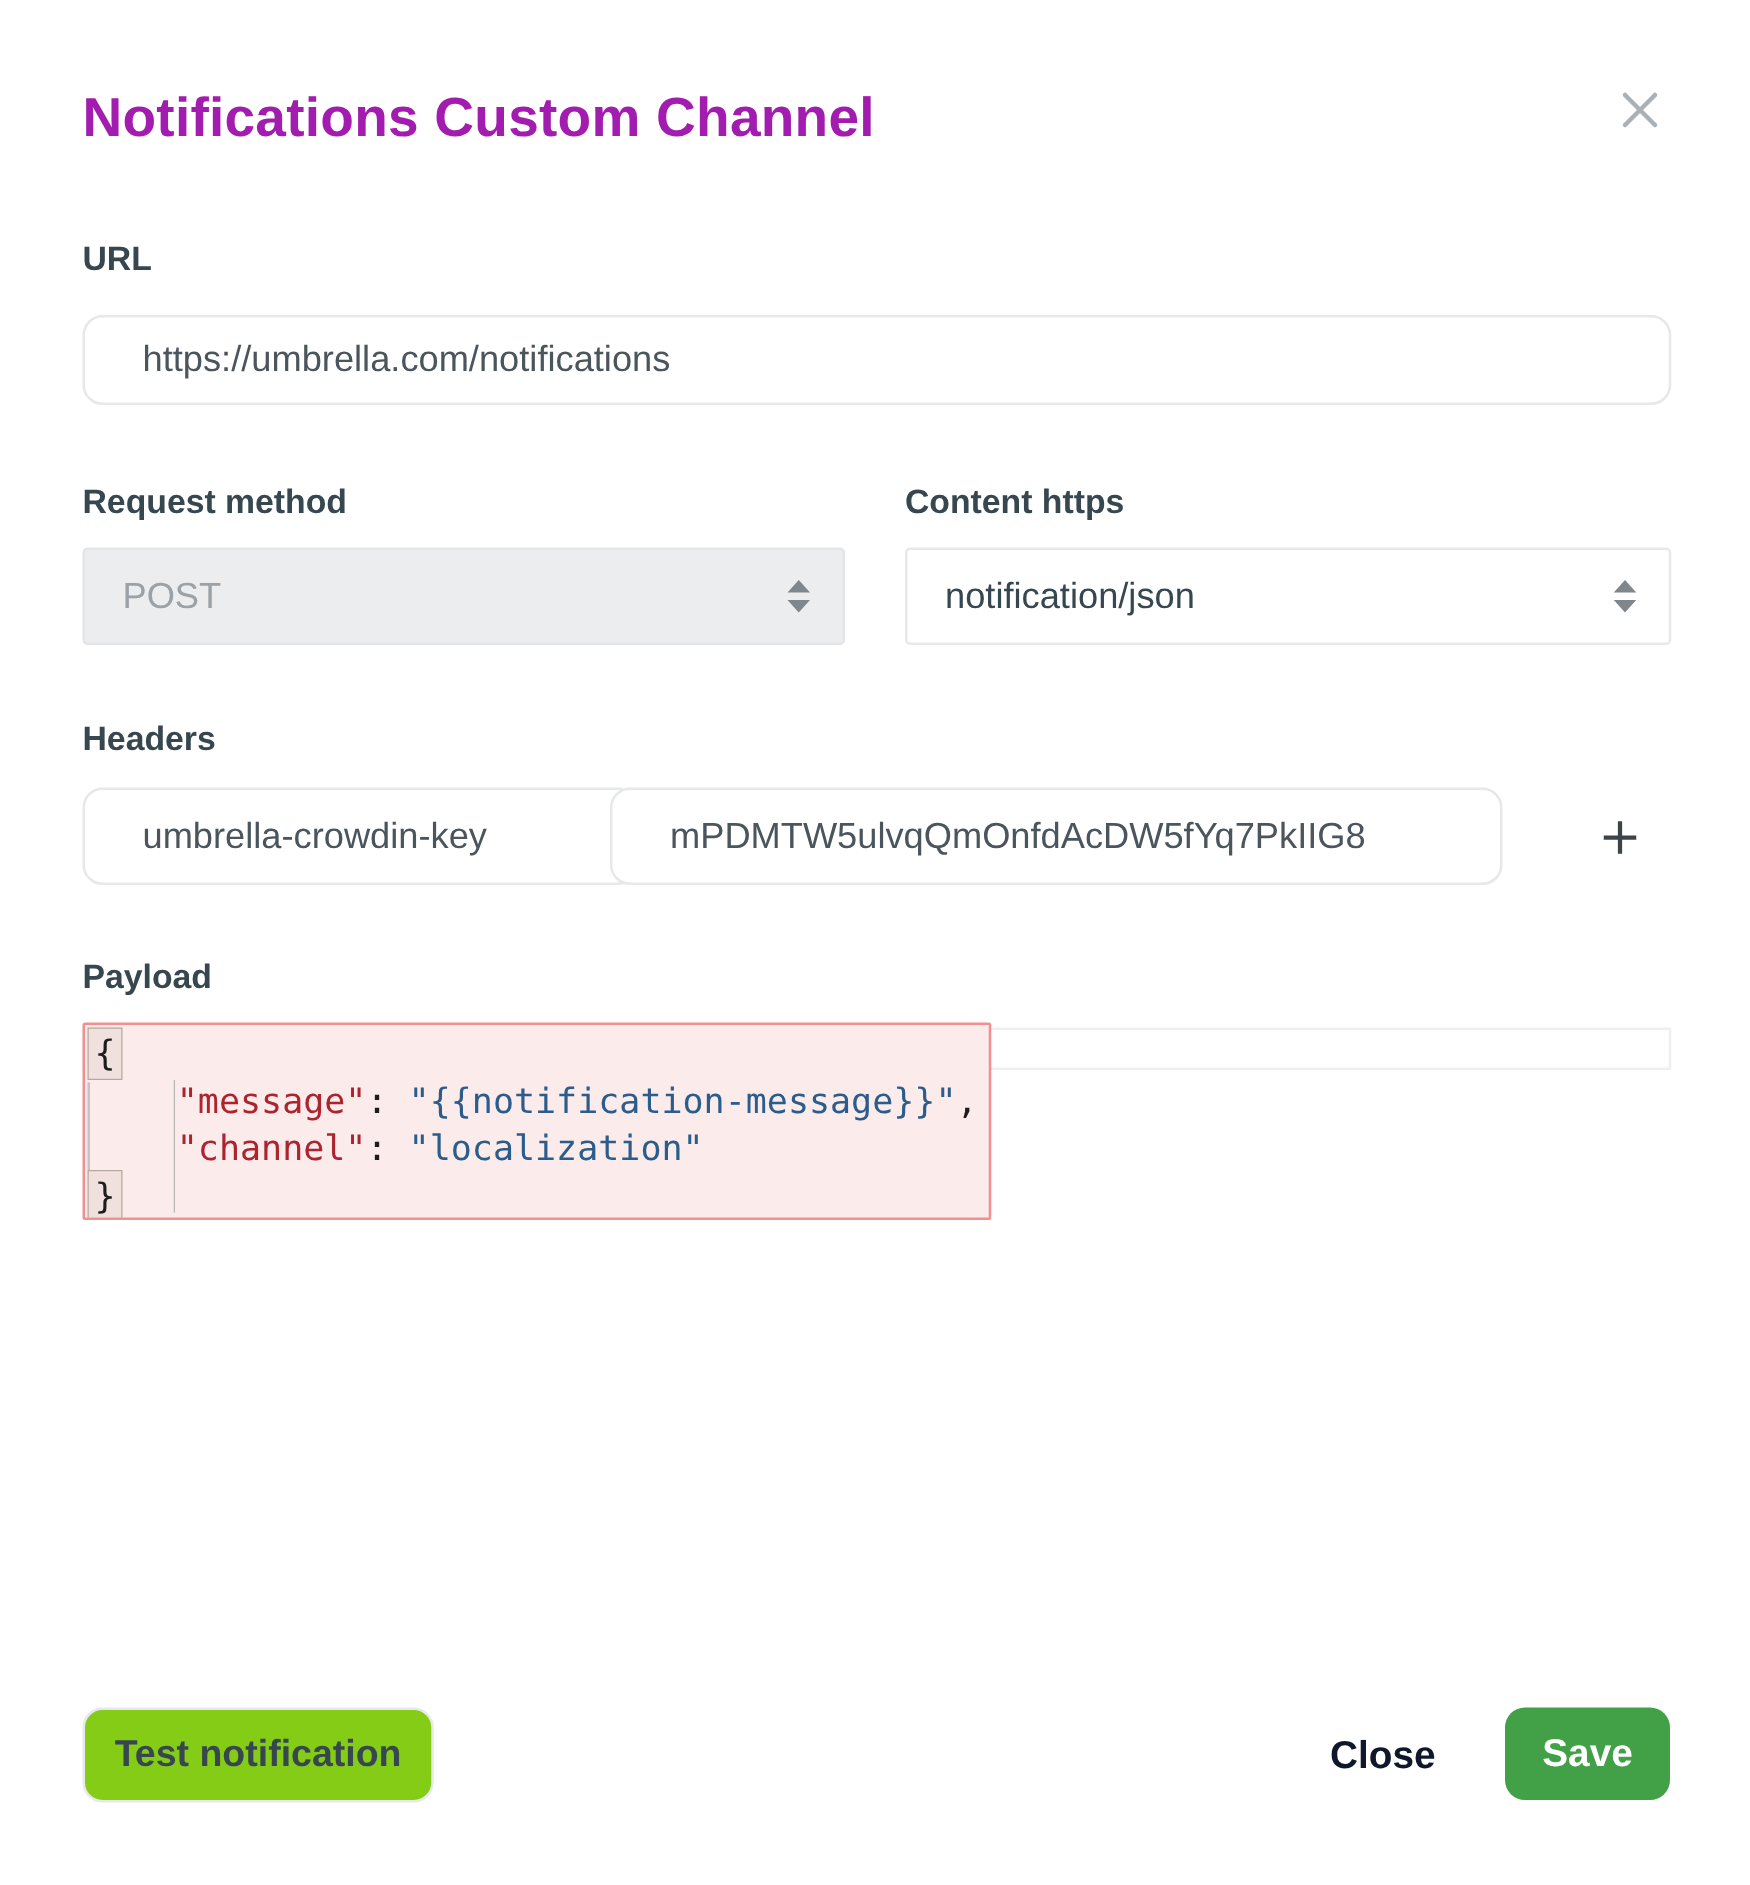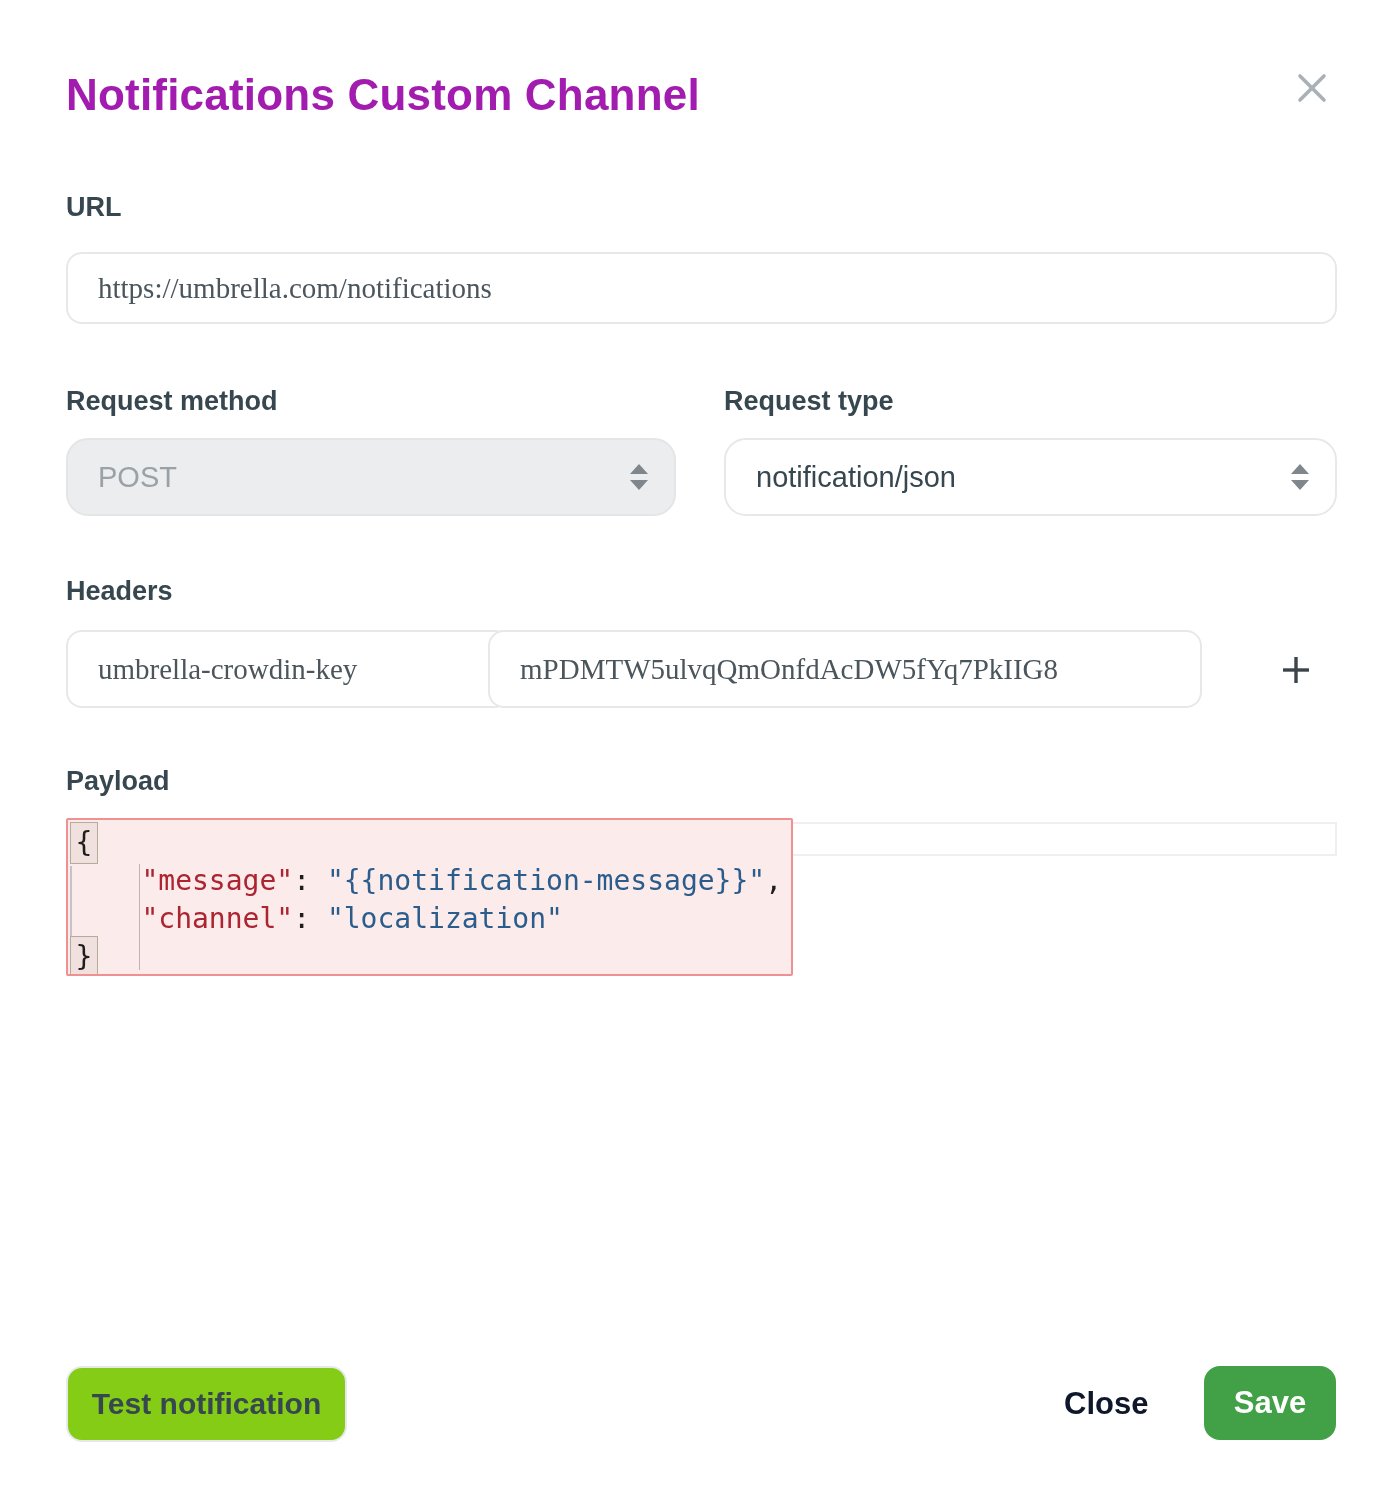--- a/index.html
+++ b/index.html
@@ -25,27 +25,27 @@
 
   
   .field-label {
     font-size: 27px; font-weight: 600; color: #37474f;
   }
 
   
   .text-input {
     border: 2px solid #e7e8ea; border-radius: 16px;
     background: #ffffff; color: #4b555c;
-    font-family: Liberation Serif, serif;
-    font-size: 29px; padding: 0 30px; outline: none;
+    font-family: Liberation Sans, sans-serif;
+    font-size: 29px; padding: 0 46px; outline: none;
   }
 
   
   .select-box {
-    border: 2px solid #e7e8ea; border-radius: 22px; background: #fff;
+    border: 2px solid #e7e8ea; border-radius: 4px; background: #fff;
     display: flex; align-items: center; justify-content: space-between;
     padding: 0 24px 0 30px; font-size: 29px; color: #37474f; cursor: pointer;
   }
   .select-box.disabled {
     background: #ebedee; border-color: #e3e5e7; color: #9aa1a7; cursor: default;
   }
 
   
   .editor-baseline {
     left: 66px; top: 822px; width: 1271px; height: 34px;
@@ -123,21 +123,21 @@
 <div class="abs select-box disabled" style="left:66px; top:438px; width:610px; height:78px;">
   <span>POST</span>
   <span style="display:flex;">
     <svg width="22" height="30" viewBox="0 0 22 30">
       <polygon points="11,2 20,12 2,12" fill="#7f868c"></polygon>
       <polygon points="11,28 20,18 2,18" fill="#7f868c"></polygon>
     </svg>
   </span>
 </div>
 
-<div class="abs field-label" style="left:724px; top:386px;">Request type</div>
+<div class="abs field-label" style="left:724px; top:386px;">Content https</div>
 <div class="abs select-box" style="left:724px; top:438px; width:613px; height:78px;">
   <span>notification/json</span>
   <span style="display:flex;">
     <svg width="22" height="30" viewBox="0 0 22 30">
       <polygon points="11,2 20,12 2,12" fill="#7f868c"></polygon>
       <polygon points="11,28 20,18 2,18" fill="#7f868c"></polygon>
     </svg>
   </span>
 </div>
 

